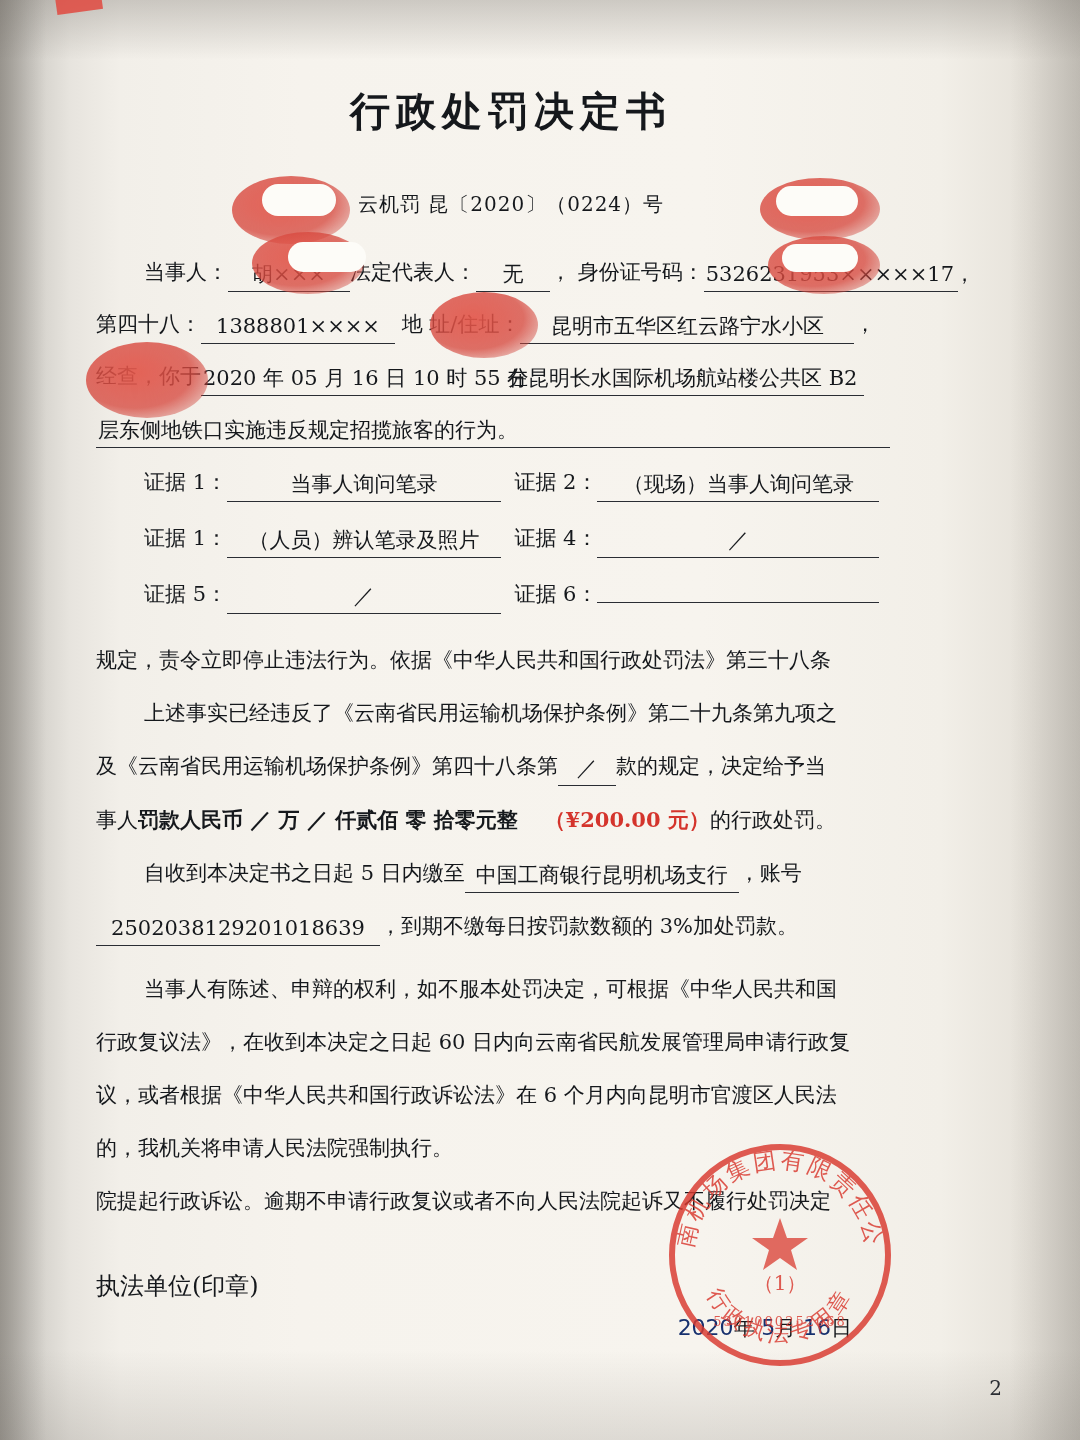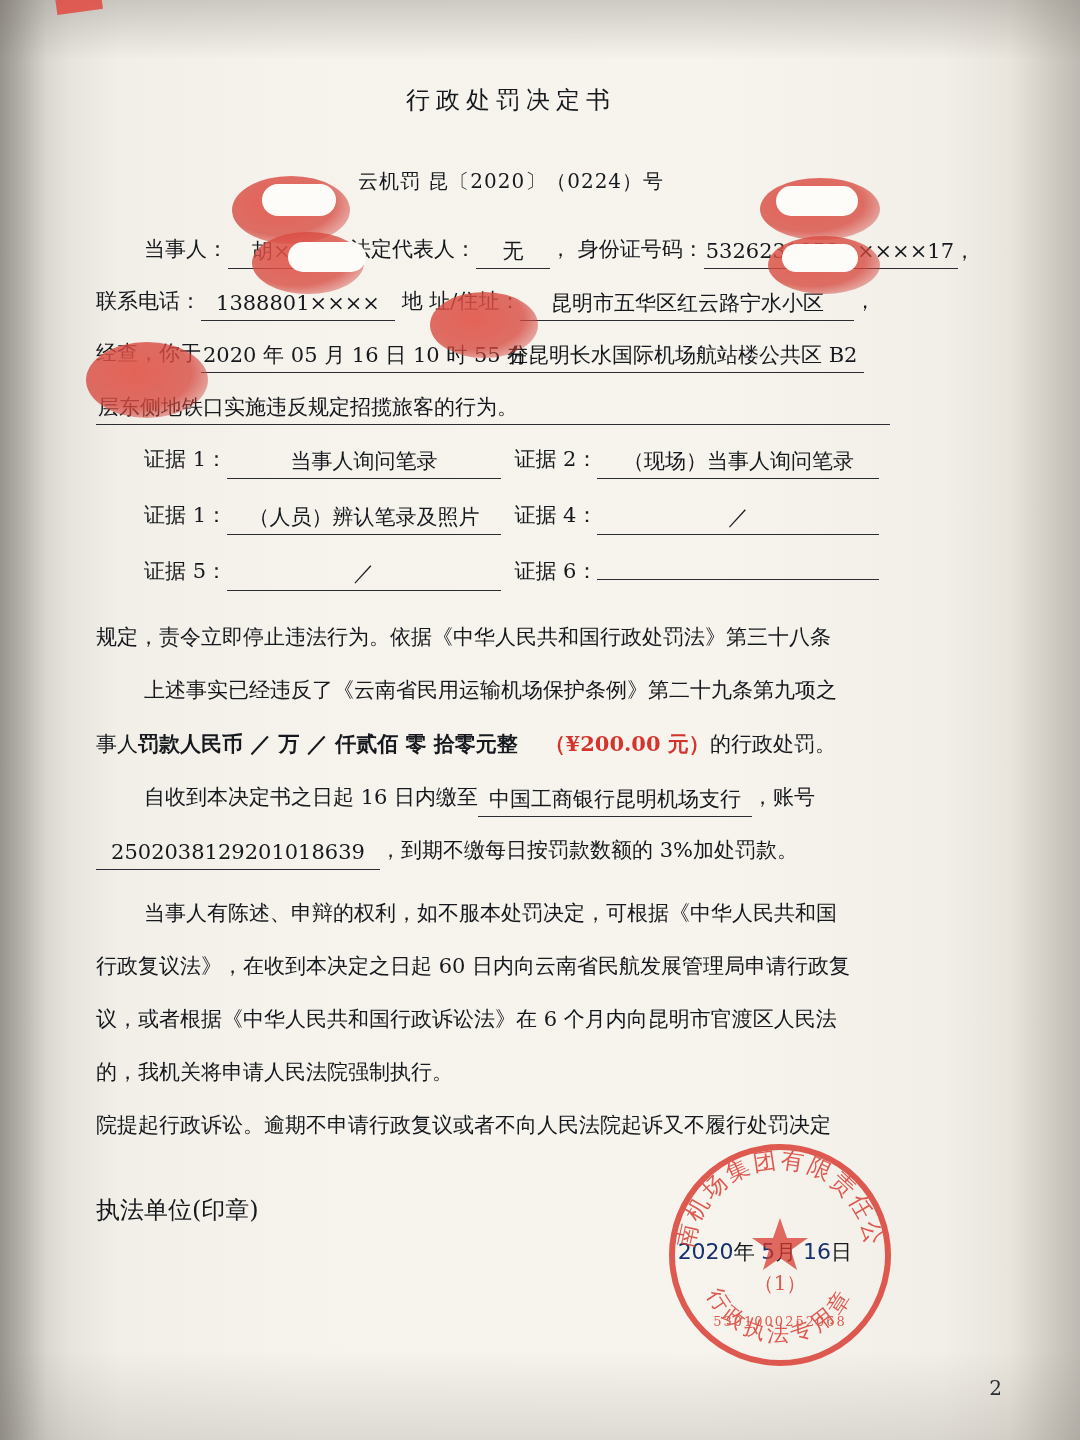--- a/index.html
+++ b/index.html
@@ -29,22 +29,22 @@
   .shade.right{right:0;top:0;width:70px;height:1440px;
     background:linear-gradient(270deg,rgba(110,105,98,.25),rgba(110,105,98,0));}
 
   #content{
     position:absolute;
     left:96px;top:0;width:830px;height:1440px;
     color:#15181c;
   }
   .title{
     text-align:center;
-    font-size:24px;
-    font-weight:normal;
+    font-size:40px;
+    font-weight:bold;
     letter-spacing:6px;
     margin-top:84px;
     font-family:"DejaVu Serif","Liberation Serif",serif;
   }
   .docno{
     text-align:center;
     font-size:20px;
     margin-top:52px;
     letter-spacing:1px;
   }
@@ -141,21 +141,21 @@
     <div class="title">行政处罚决定书</div>
     <div class="docno">云机罚 昆〔2020〕（0224）号</div>
 
     <div style="height:28px"></div>
 
     <div class="line indent">
       <span>当事人：</span><span class="u" style="width:118px">胡×××</span><span>法定代表人：</span><span class="u" style="width:70px">无</span>，&nbsp;<span>身份证号码：</span><span class="u" style="width:250px">5326231953×××××17，</span>
     </div>
 
     <div class="line">
-      <span>联系电话：</span><span class="u" style="width:190px">1388801××××</span>&nbsp;<span>地 址/住址：</span><span class="u" style="width:330px">昆明市五华区红云路宁水小区</span>，
+      <span>第四十八：</span><span class="u" style="width:190px">1388801××××</span>&nbsp;<span>地 址/住址：</span><span class="u" style="width:330px">昆明市五华区红云路宁水小区</span>，
     </div>
 
     <div class="line">
       <span>经查，你于</span><span class="u" style="width:300px">2020 年 05 月 16 日 10 时 55 分</span><span class="u" style="width:355px;text-align:left">在昆明长水国际机场航站楼公共区 B2</span>
     </div>
     <div class="line">
       <span class="u" style="width:790px;text-align:left">层东侧地铁口实施违反规定招揽旅客的行为。</span>
     </div>
 
 
@@ -167,25 +167,28 @@
     </div>
     <div class="ev-row indent">
       <span class="ev-label">证据 5：</span><span class="u" style="width:270px">／</span>&nbsp;&nbsp;<span class="ev-label">证据 6：</span><span class="u" style="width:278px"></span>
     </div>
 
     <div style="height:12px"></div>
 
     <div class="para">规定，责令立即停止违法行为。依据《中华人民共和国行政处罚法》第三十八条</div>
     <div class="para indent">上述事实已经违反了《云南省民用运输机场保护条例》第二十九条第九项之</div>
     <div class="para">
+      <span>及《云南省民用运输机场保护条例》第四十八</span><span>条第</span><span class="u" style="width:54px">／</span><span>款的规定，决定给予当</span>
+    </div>
+    <div class="para">
       <span>事人</span><span class="fine">罚款人民币  ／ 万 ／ 仟贰佰 零 拾零元整</span>&nbsp;&nbsp;&nbsp;&nbsp;<span class="fine redpen">（¥200.00 元）</span><span>的行政处罚。</span>
     </div>
 
     <div class="para indent">
-      <span>自收到本决定书之日起 16 日内缴至</span><span class="u" style="width:270px">中国工商银行昆明机场支行</span><span>，账号</span>
+      <span>自收到本决定书之日起 5 日内缴至</span><span class="u" style="width:270px">中国工商银行昆明机场支行</span><span>，账号</span>
     </div>
     <div class="para">
       <span class="u" style="width:280px">2502038129201018639</span><span>，到期不缴每日按罚款数额的 3%加处罚款。</span>
     </div>
 
     <div style="height:10px"></div>
 
     <div class="para indent">当事人有陈述、申辩的权利，如不服本处罚决定，可根据《中华人民共和国</div>
     <div class="para">行政复议法》，在收到本决定之日起 60 日内向云南省民航发展管理局申请行政复</div>
     <div class="para">议，或者根据《中华人民共和国行政诉讼法》在 6 个月内向昆明市官渡区人民法</div>

